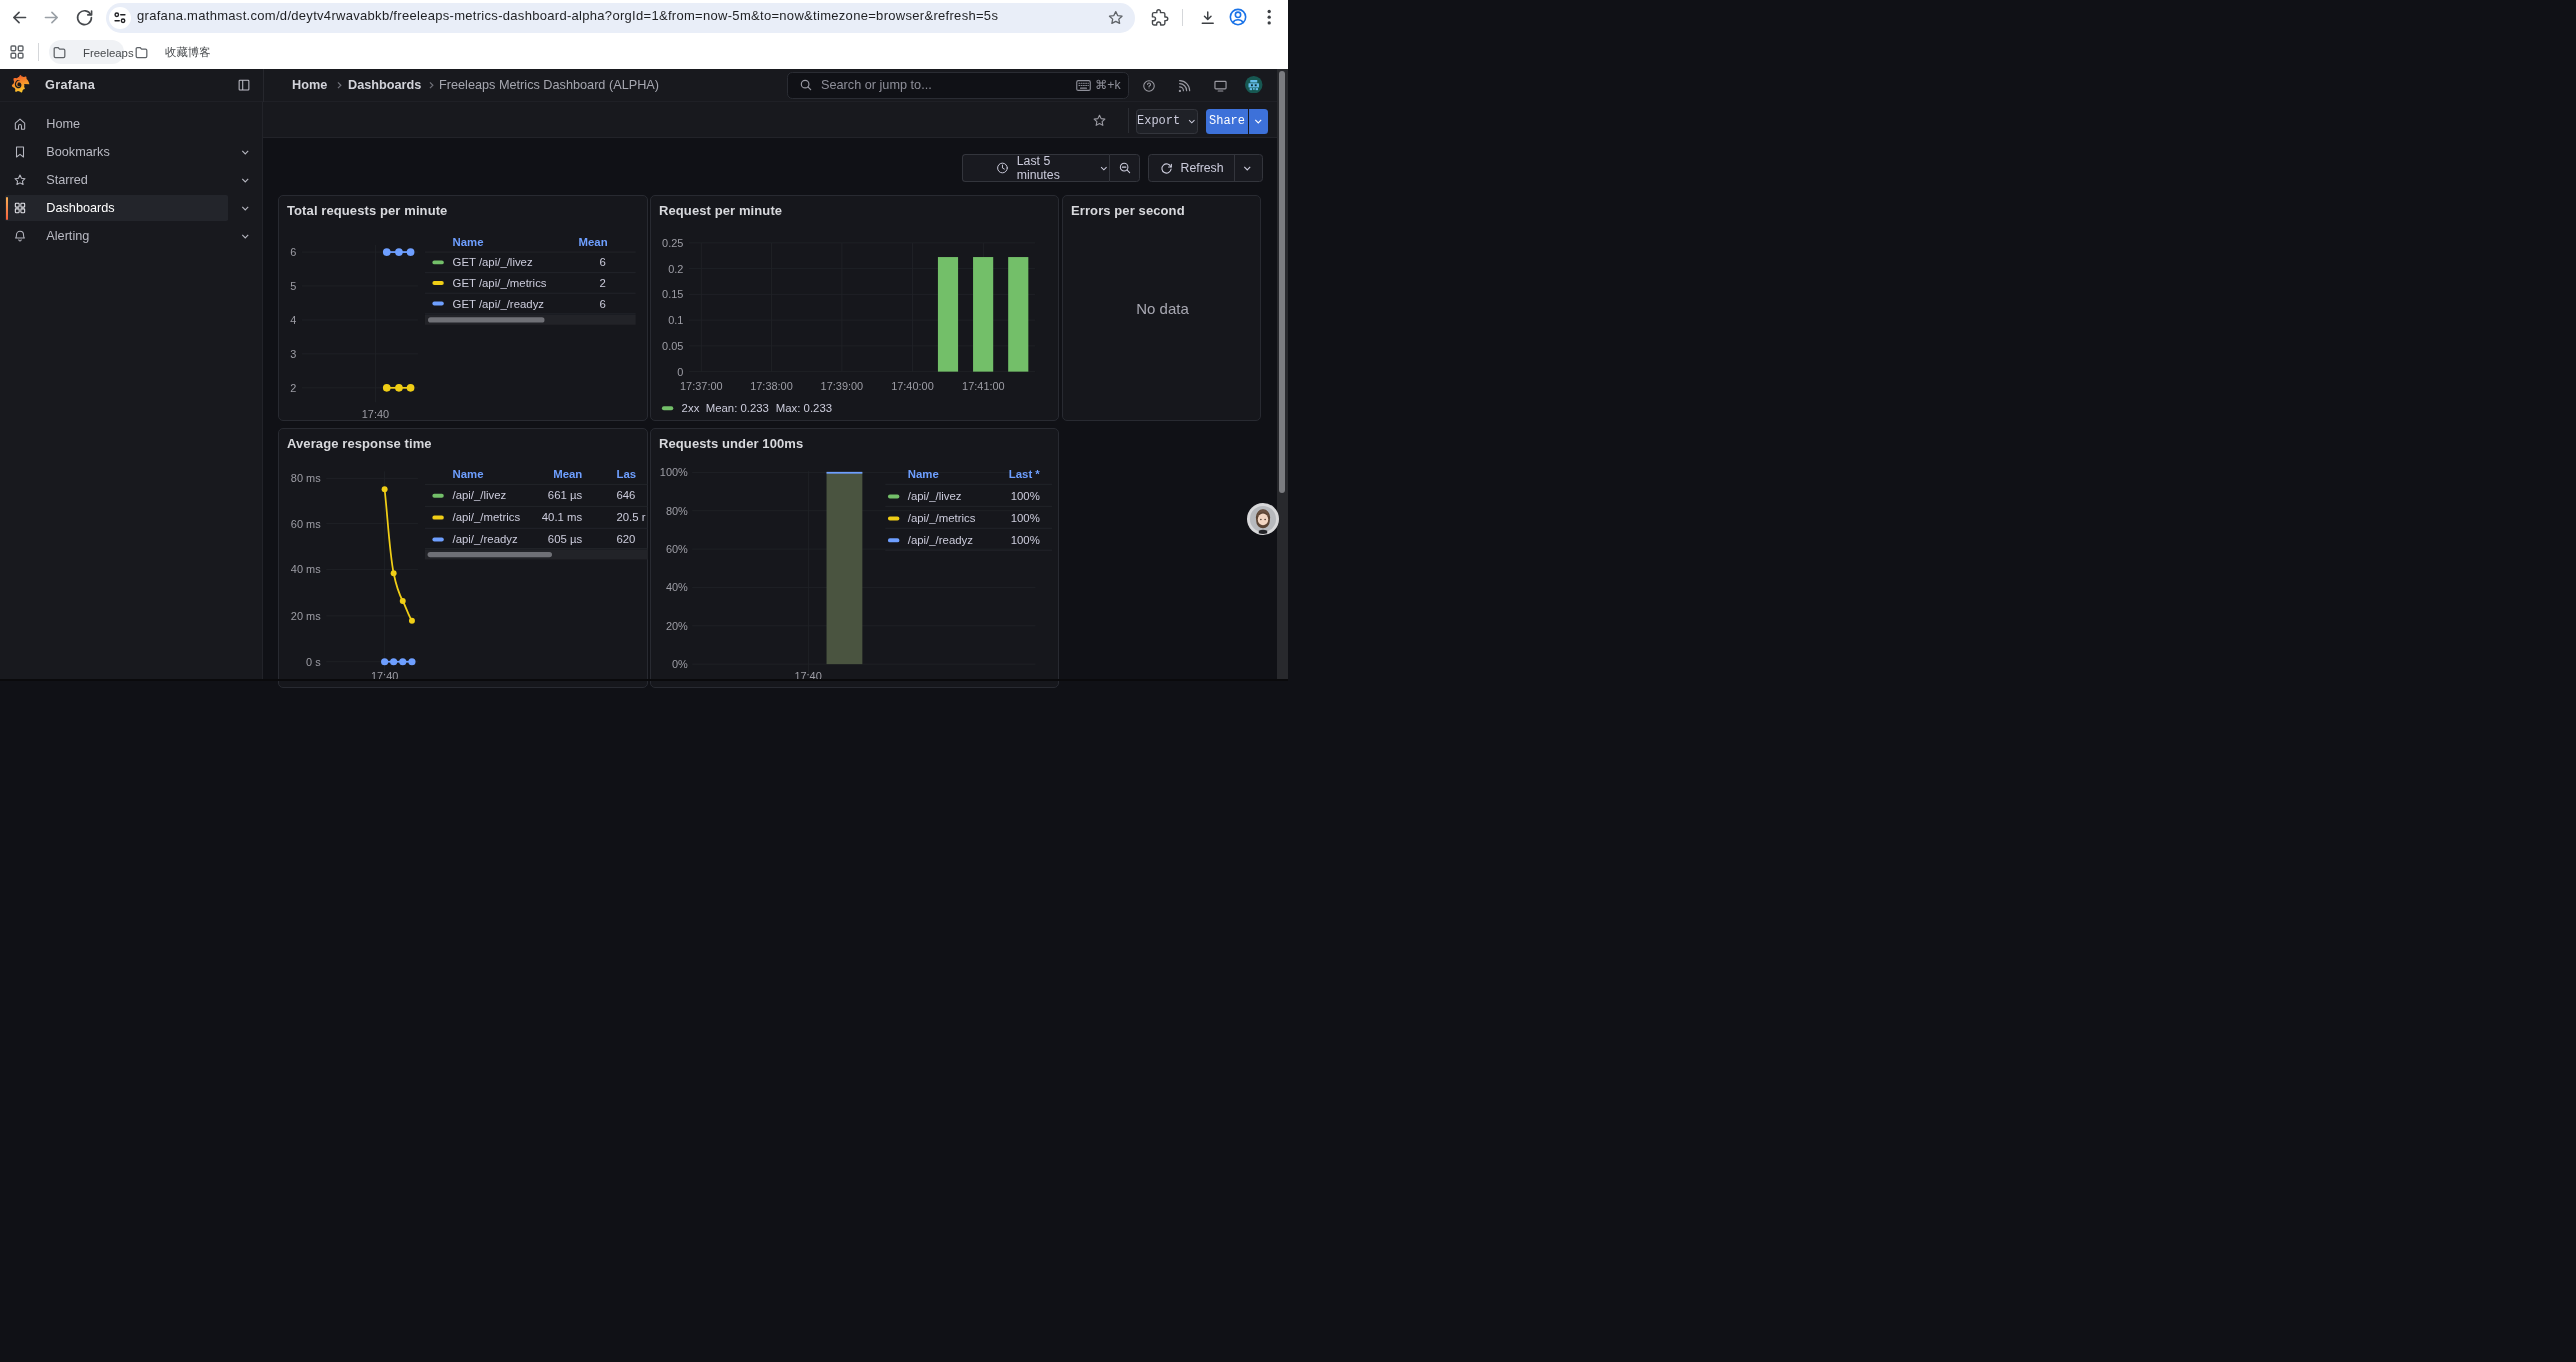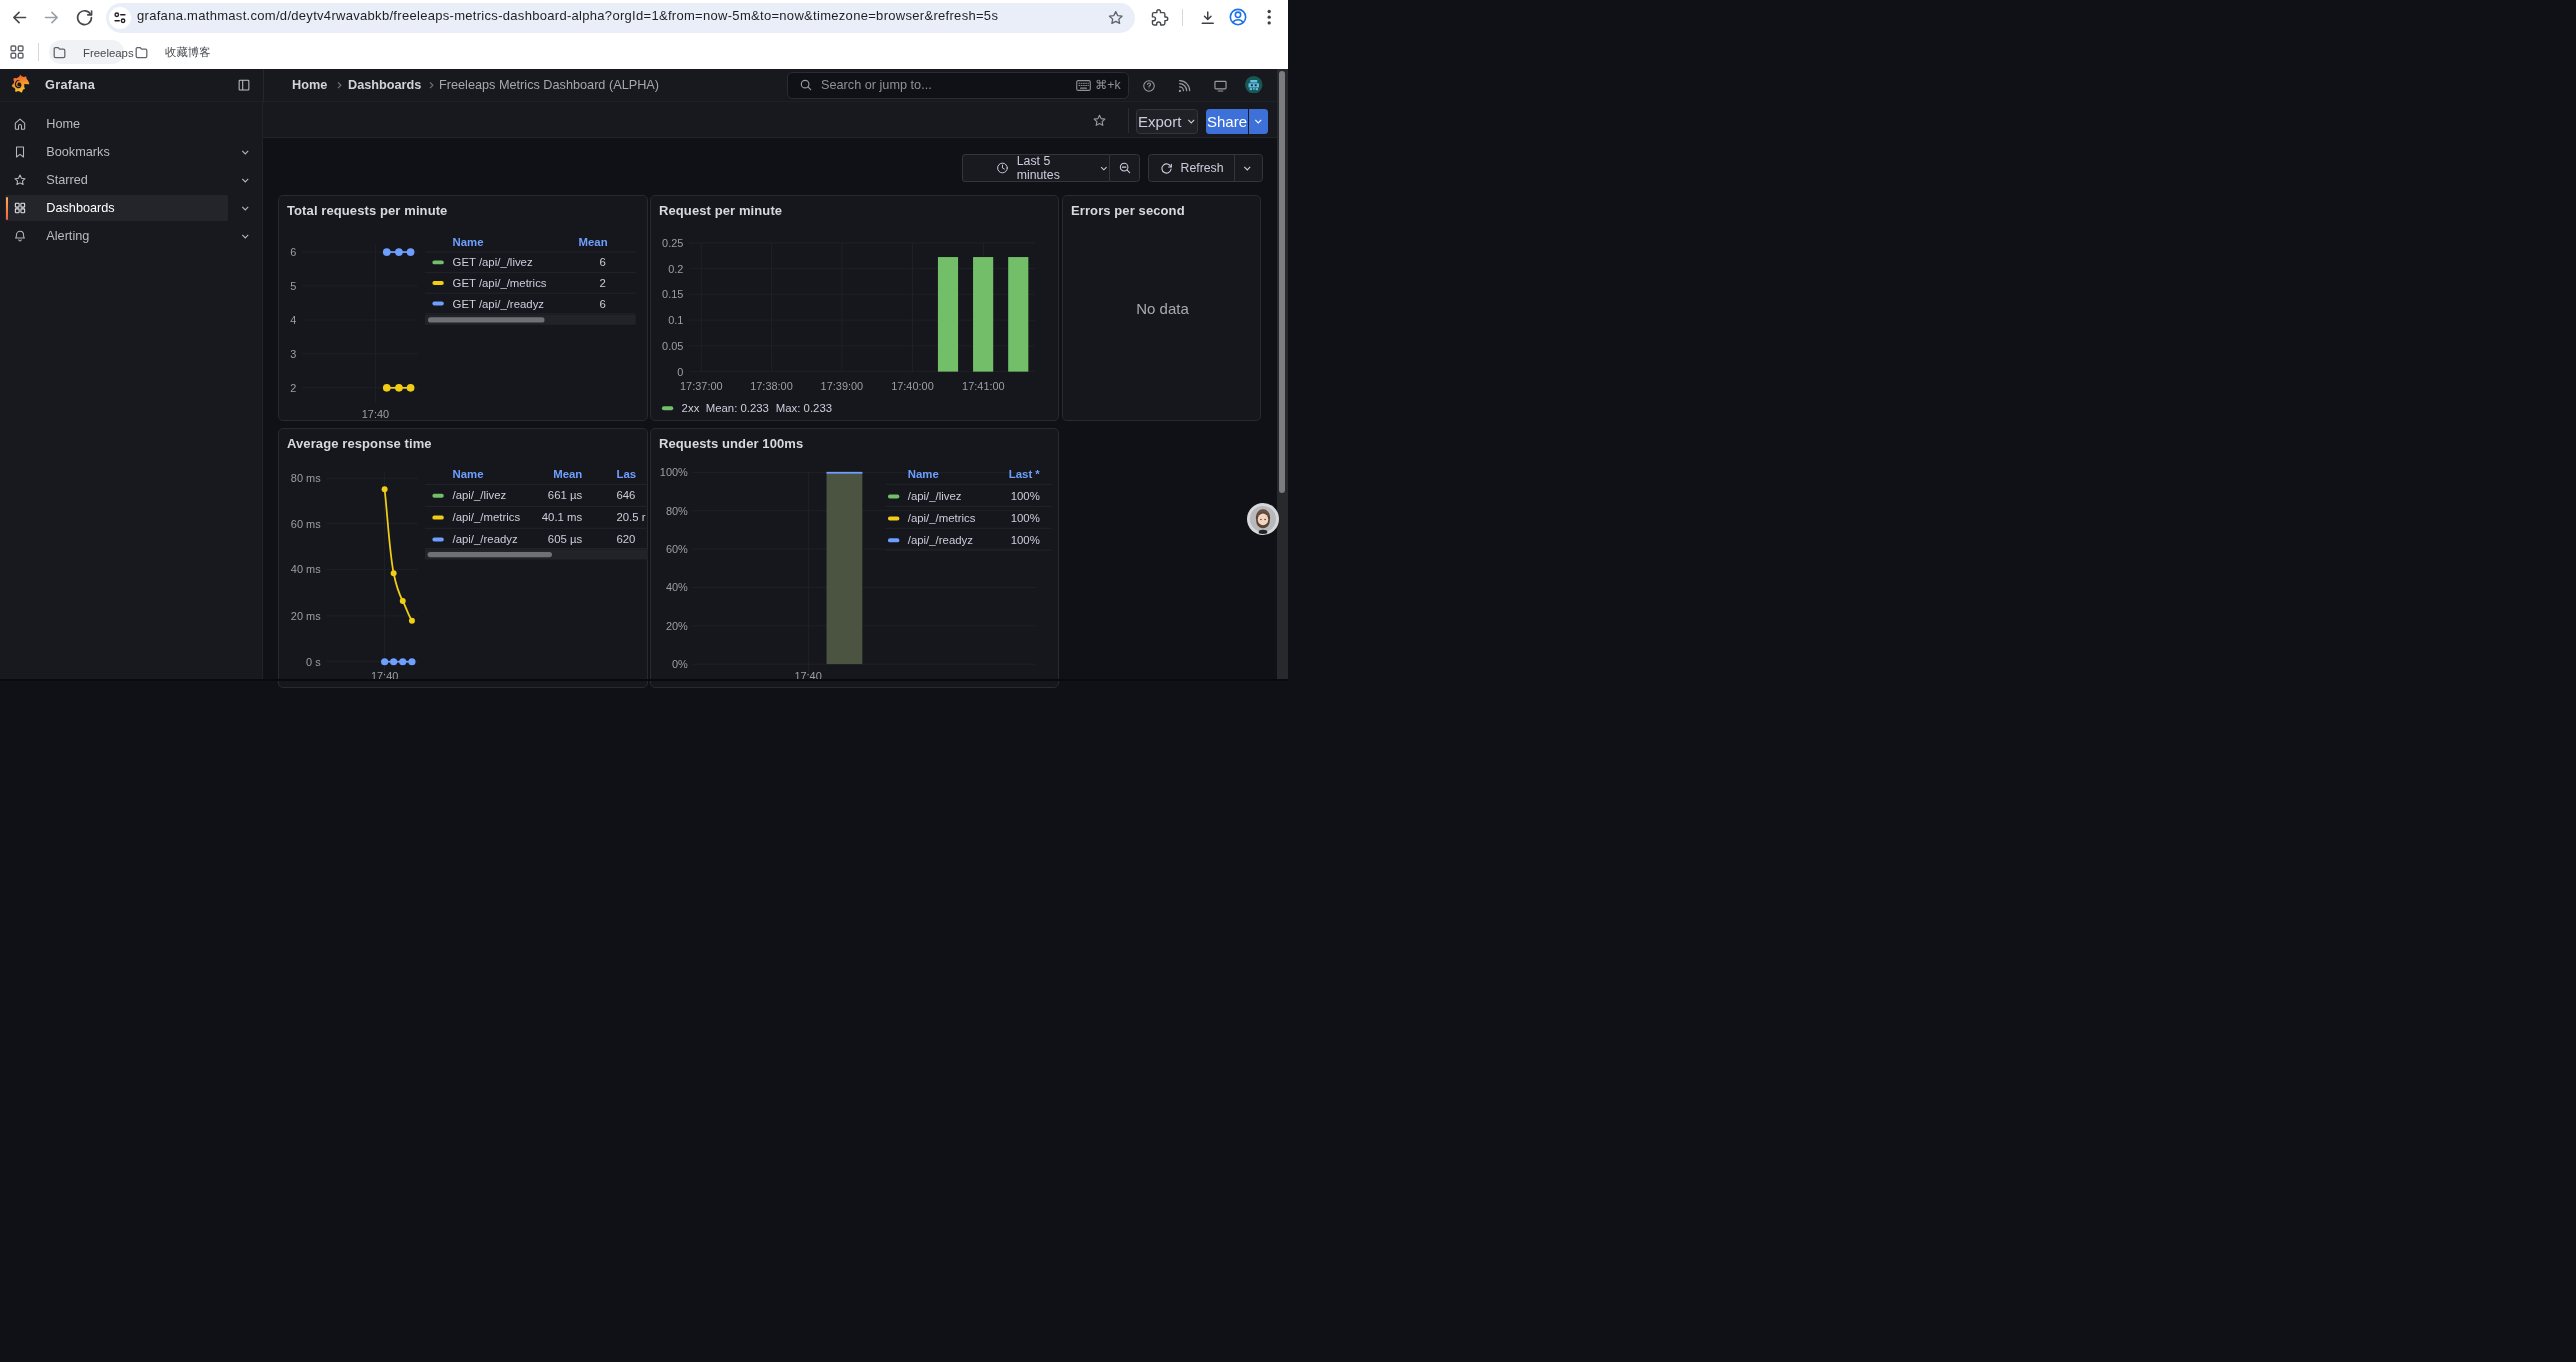--- a/index.html
+++ b/index.html
@@ -19,21 +19,21 @@
 #toolbar { position:absolute; left:263px; top:33px; width:1025px; height:36px; background:#18191e; border-bottom:0.9px solid #222329; }
 #canvas { position:absolute; left:263px; top:69px; width:1014px; height:543px; background:#101116; }
 .navitem { position:absolute; left:5.3px; width:223px; height:26px; display:flex; align-items:center; color:#b9bac3; font-size:12.7px; border-radius:1.8px; }
 .navitem .ico { width:14px; height:14px; margin-left:8px; margin-right:19px; flex:none; }
 .navitem.active { background:#23252b; color:#ffffff; }
 .navbar-orange { position:absolute; left:5.7px; width:2.6px; border-radius:1.8px; background:linear-gradient(180deg,#f9b055,#f55f3e); }
 .chev { position:absolute; left:240px; width:10.5px; height:10.5px; }
 
 .gtext { color:#d5d6db; }
 
-.btn { position:absolute; height:24.6px; border-radius:3.5px; border:0.9px solid #33353c; background:#1f2127; color:#ccccdc; font-size:15px; display:flex; align-items:center; justify-content:center; }
+.btn { position:absolute; height:24.6px; border-radius:3.5px; border:0.9px solid #33353c; background:#1f2127; color:#ccccdc; font-size:12px; display:flex; align-items:center; justify-content:center;font-family:Liberation Mono, monospace; }
 
 .tbtn { position:absolute; height:28px; border-radius:3.5px; border:0.9px solid #33353c; background:#191a20; color:#ccccdc; font-size:12.3px; display:flex; align-items:center; }
 
 .panel { position:absolute; background:#16171c; border:0.9px solid #282a31; border-radius:5px; }
 .ptitle { position:absolute; left:8px; top:7px; font-size:13px; font-weight:700; color:#d8d9dd; letter-spacing:0.1px; }
 svg { display:block; }
 text { font-family:"Liberation Sans",sans-serif; }
 </style>
 </head>
 <body>

